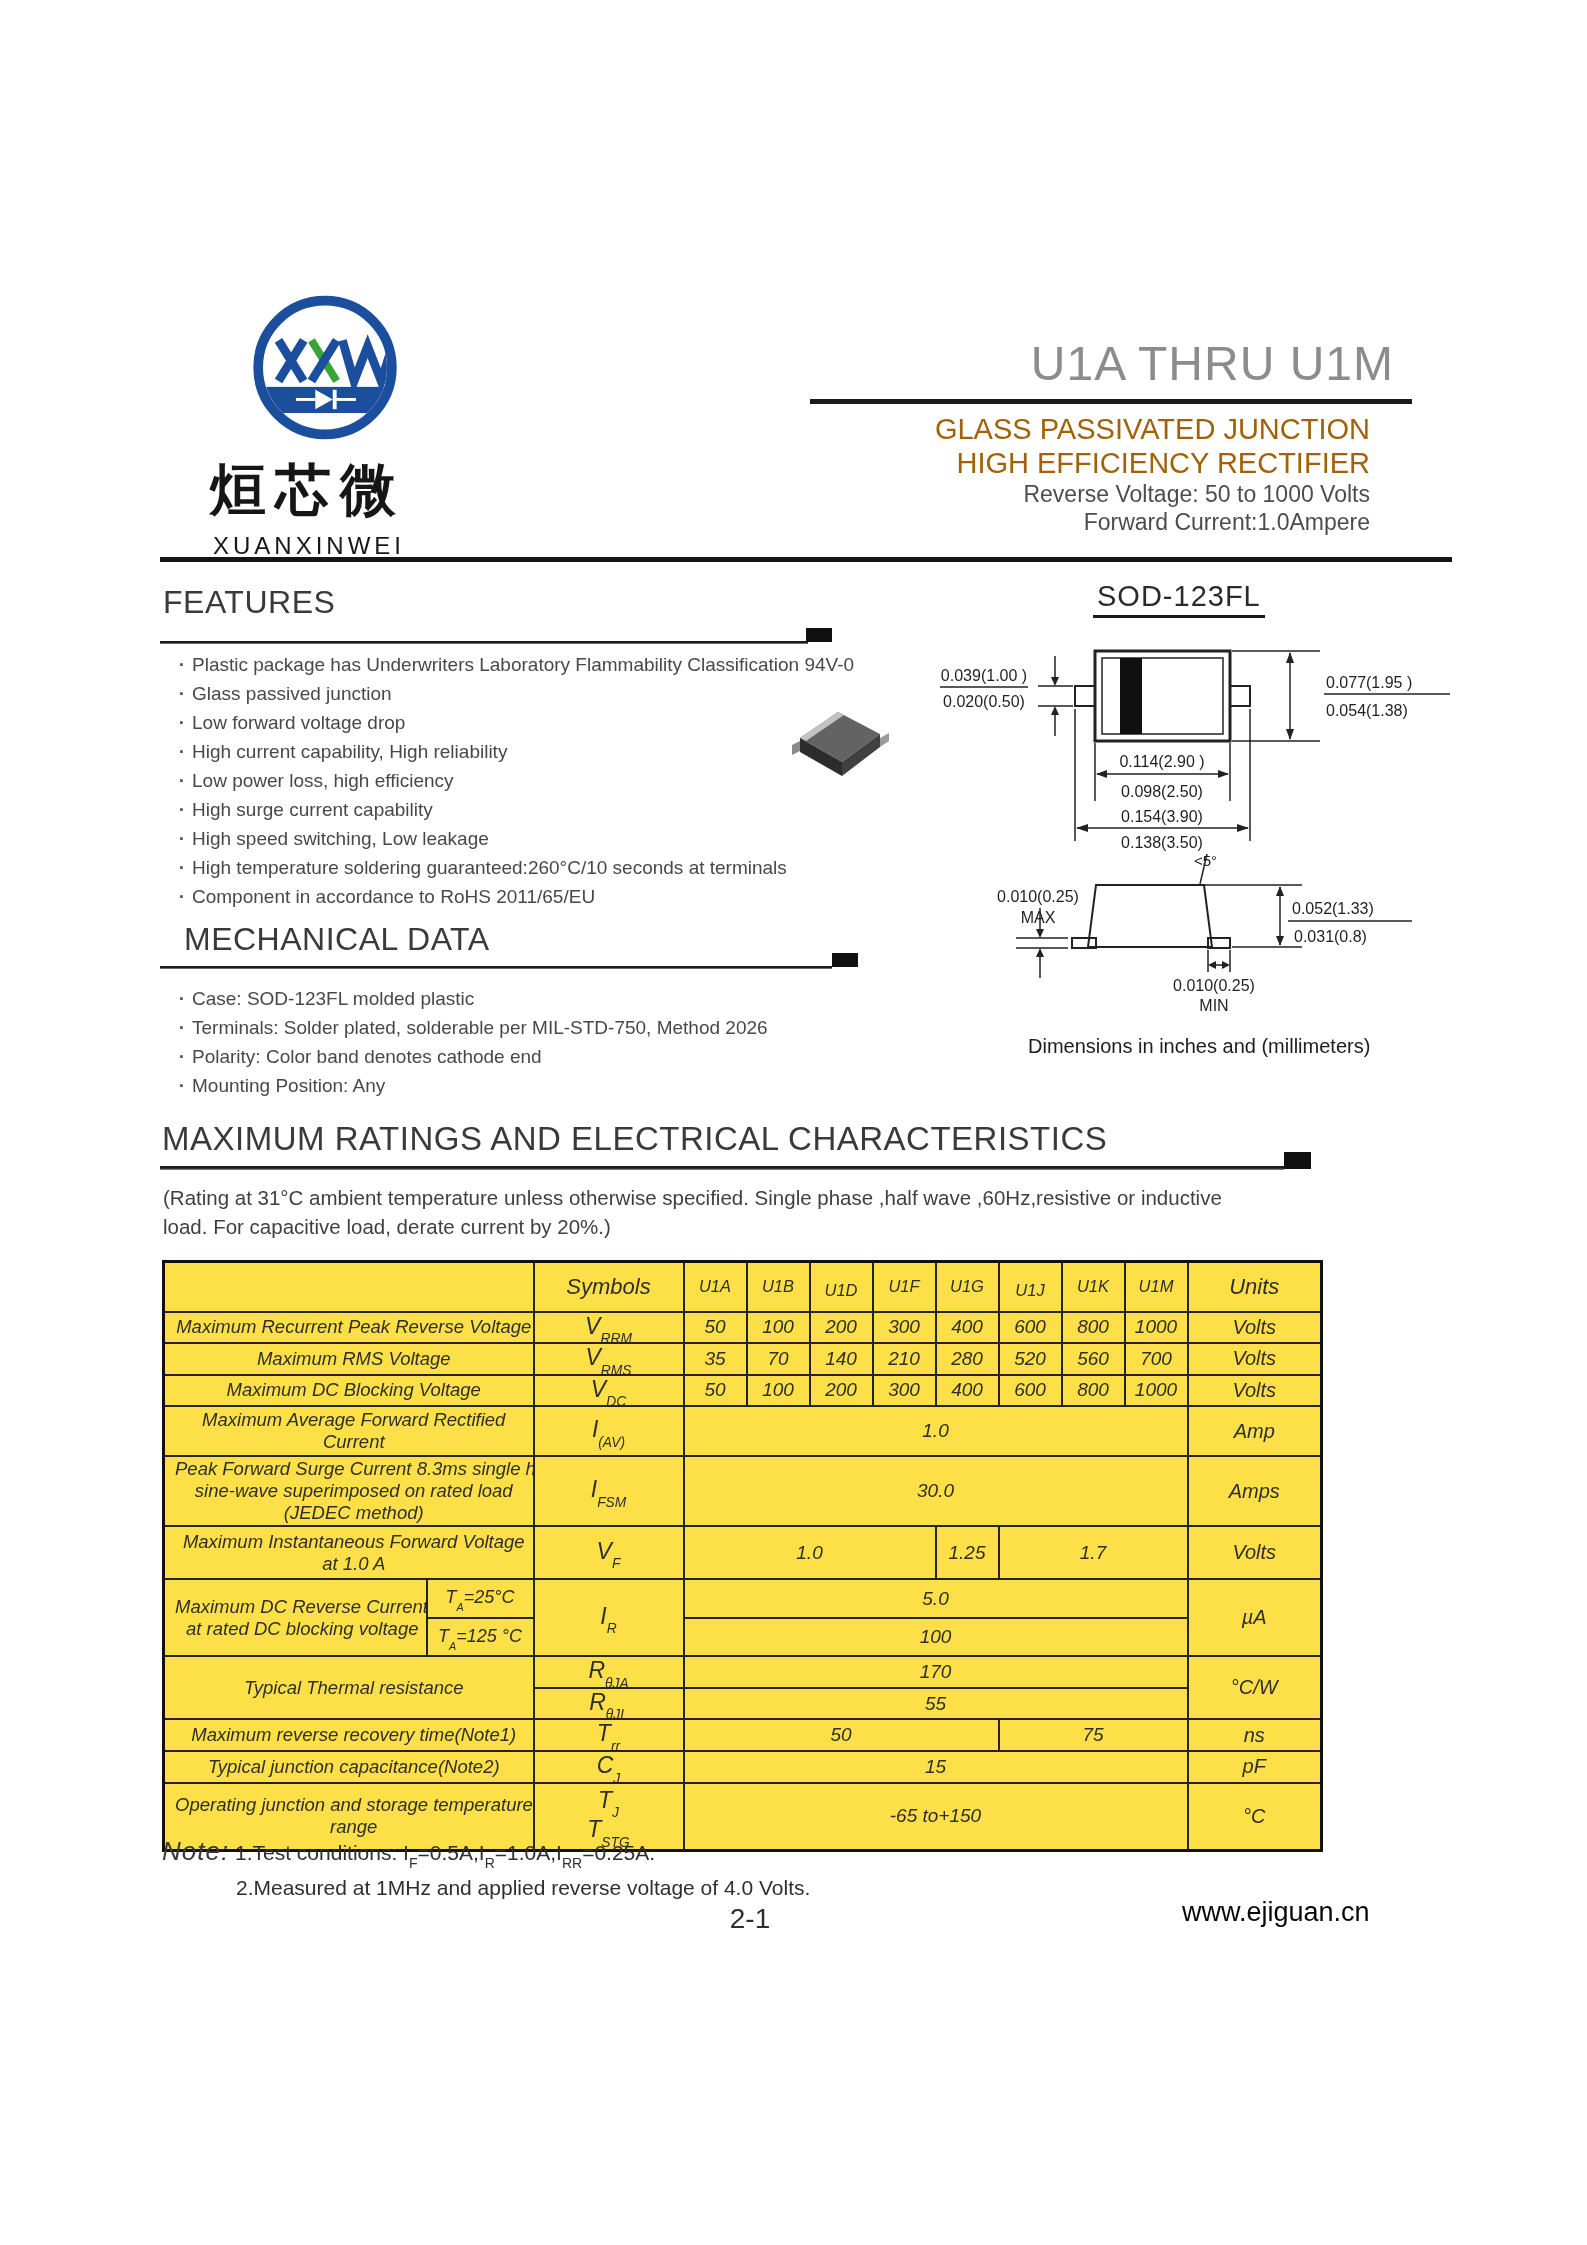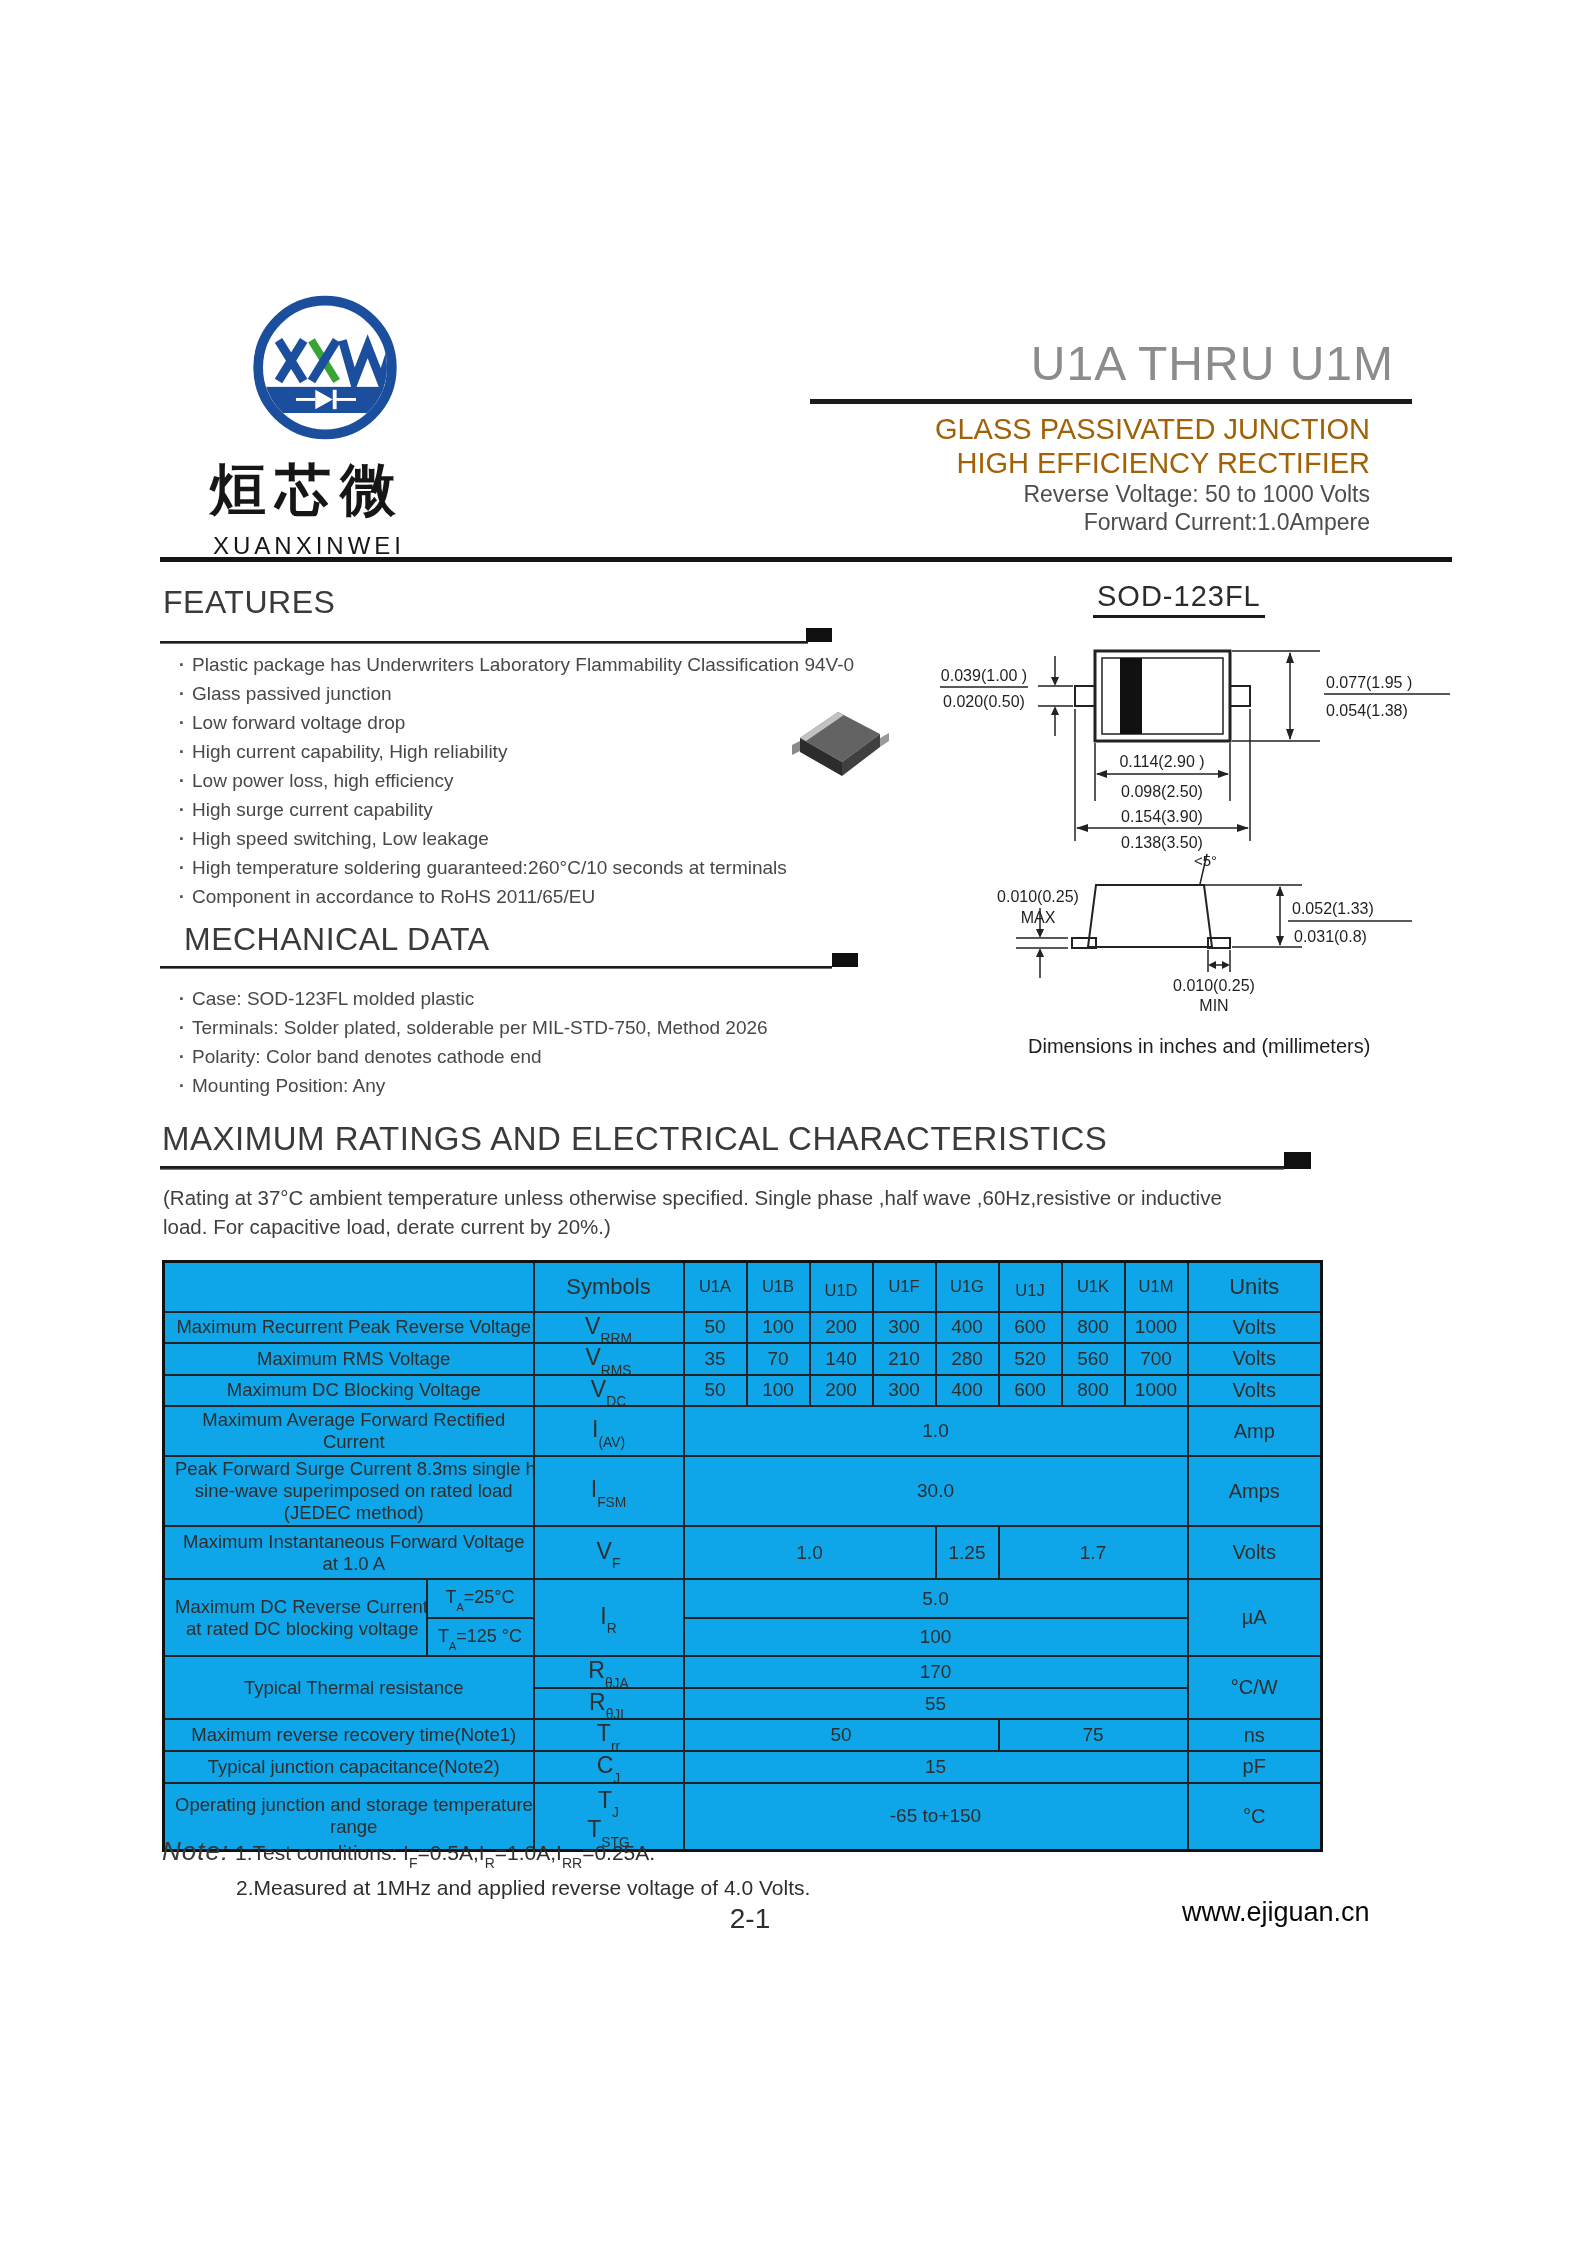--- a/index.html
+++ b/index.html
@@ -34,22 +34,22 @@
 
   
   .sod-label { font-size:29px; color:#2b2b2b; border-bottom:3px solid #1a1a1a; padding:0 4px 2px 4px; letter-spacing:1px; }
   .dwg text { font-family:"Liberation Sans", sans-serif; font-size:16px; fill:#1f1f1f; }
   .dwg .lbl-s { font-size:15px; }
   .dim-caption { font-size:20px; color:#1d1d1d; }
 
   
   .intro { font-size:20.5px; color:#3f3f3f; line-height:29px; white-space:nowrap; }
 
-  table.ratings { border-collapse:collapse; table-layout:fixed; width:1158px; background:#0ea5e9;
-                  border:3px solid #111; }
+  table.ratings { border-collapse:collapse; table-layout:fixed; width:1158px; background:#fde047;
+                  border:3px solid #111;font-style:italic; }
   table.ratings td { border:2px solid #232323; text-align:center; vertical-align:middle;
                      color:#2e2e2e; overflow:hidden; }
   td.param { text-align:left; padding-left:10px; font-size:18.5px; color:#3c3c3c; }
   td.param .pline { white-space:nowrap; line-height:22px; }
   td.cond { font-size:18px; }
   td.sym { font-size:23px; }
   td.sym sub, td.cond sub { font-size:0.6em; position:relative; top:0.28em; }
   td.val { font-size:19px; }
   td.unit { font-size:20px; }
   td.th-sym, td.th-unit { font-size:22px; color:#333; }
@@ -272,21 +272,21 @@
         <span class="bullet-dot">·</span>
         <span>Mounting Position:  Any</span>
       </div>
   </div>
 
   <div class="abs sec-title" style="left:162px; top:1120px; font-size:33px;">MAXIMUM RATINGS AND ELECTRICAL CHARACTERISTICS</div>
   <div class="abs sec-rule" style="left:160px; top:1166px; width:1124px; height:4px;"></div>
   <div class="abs sec-square" style="left:1284px; top:1152px; width:27px; height:17px;"></div>
 
   <div class="abs intro" style="left:163px; top:1183px;">
-    <div>(Rating at 37°C ambient temperature unless otherwise specified. Single phase ,half wave ,60Hz,resistive or inductive</div>
+    <div>(Rating at 31°C ambient temperature unless otherwise specified. Single phase ,half wave ,60Hz,resistive or inductive</div>
     <div>load. For capacitive load, derate current by 20%.)</div>
   </div>
 
   <table class="abs ratings" style="left:162px; top:1260px;">
     <colgroup>
       <col style="width:263px">
         <col style="width:107px">
         <col style="width:150px">
       <col style="width:63px">
         <col style="width:63px">

